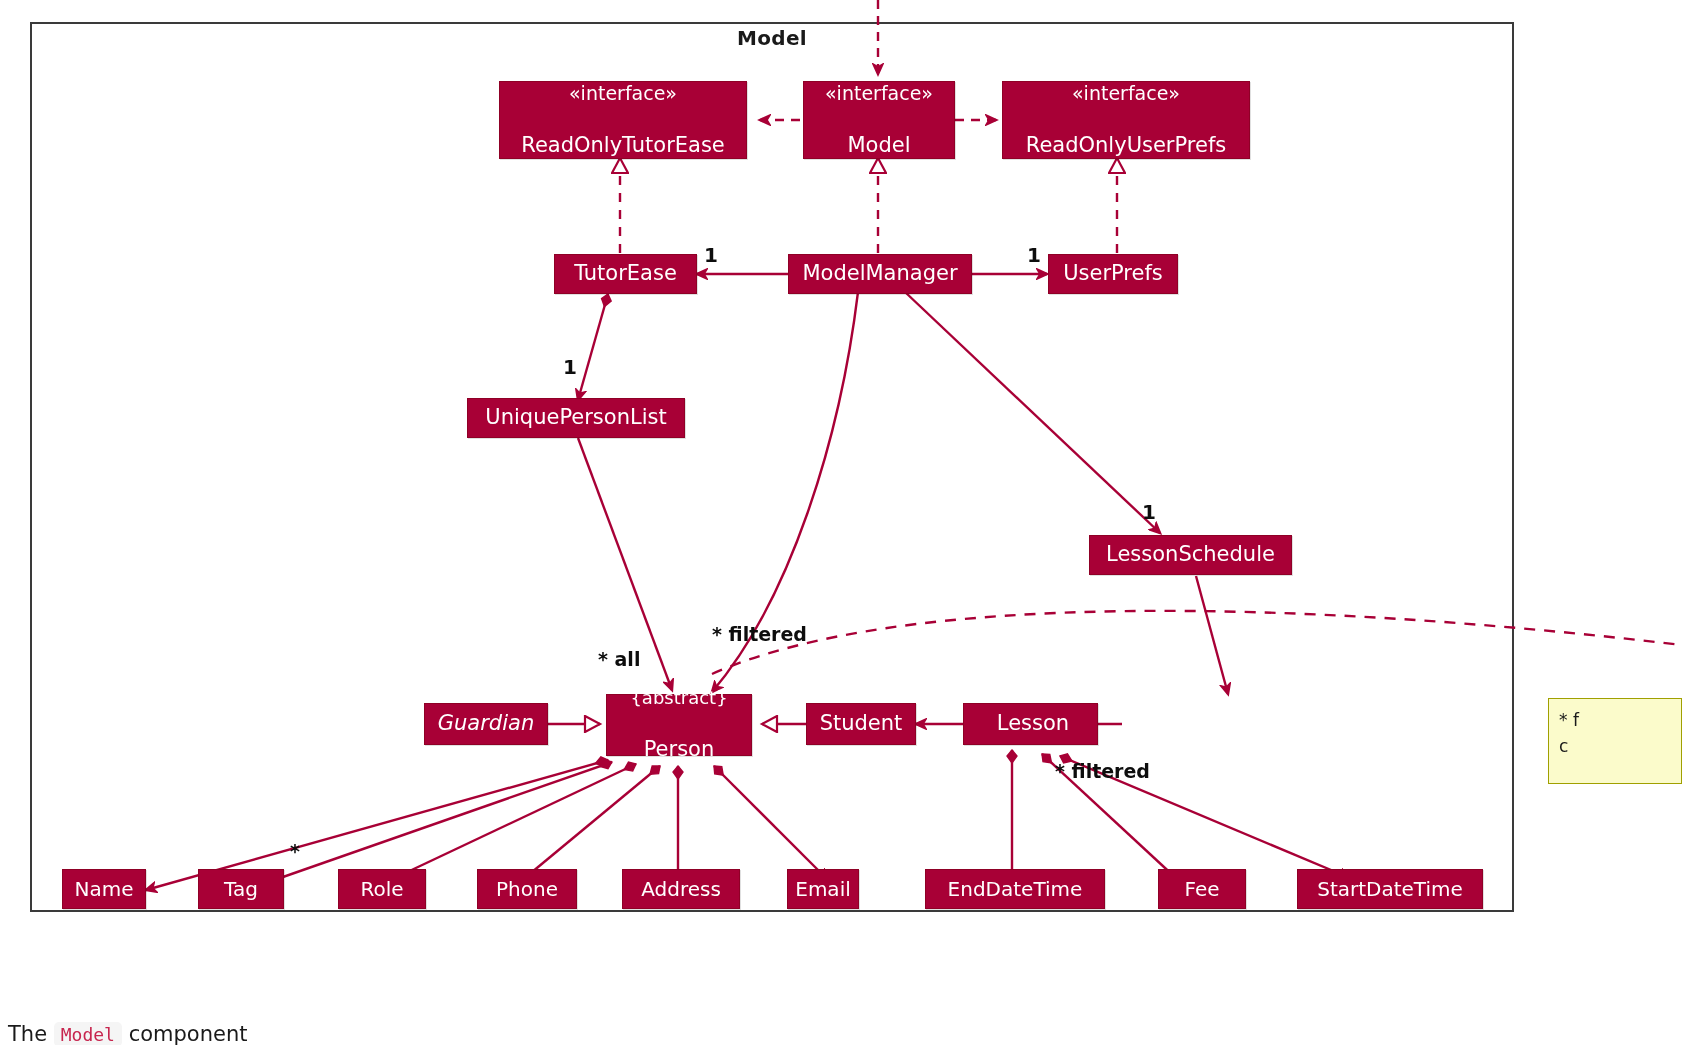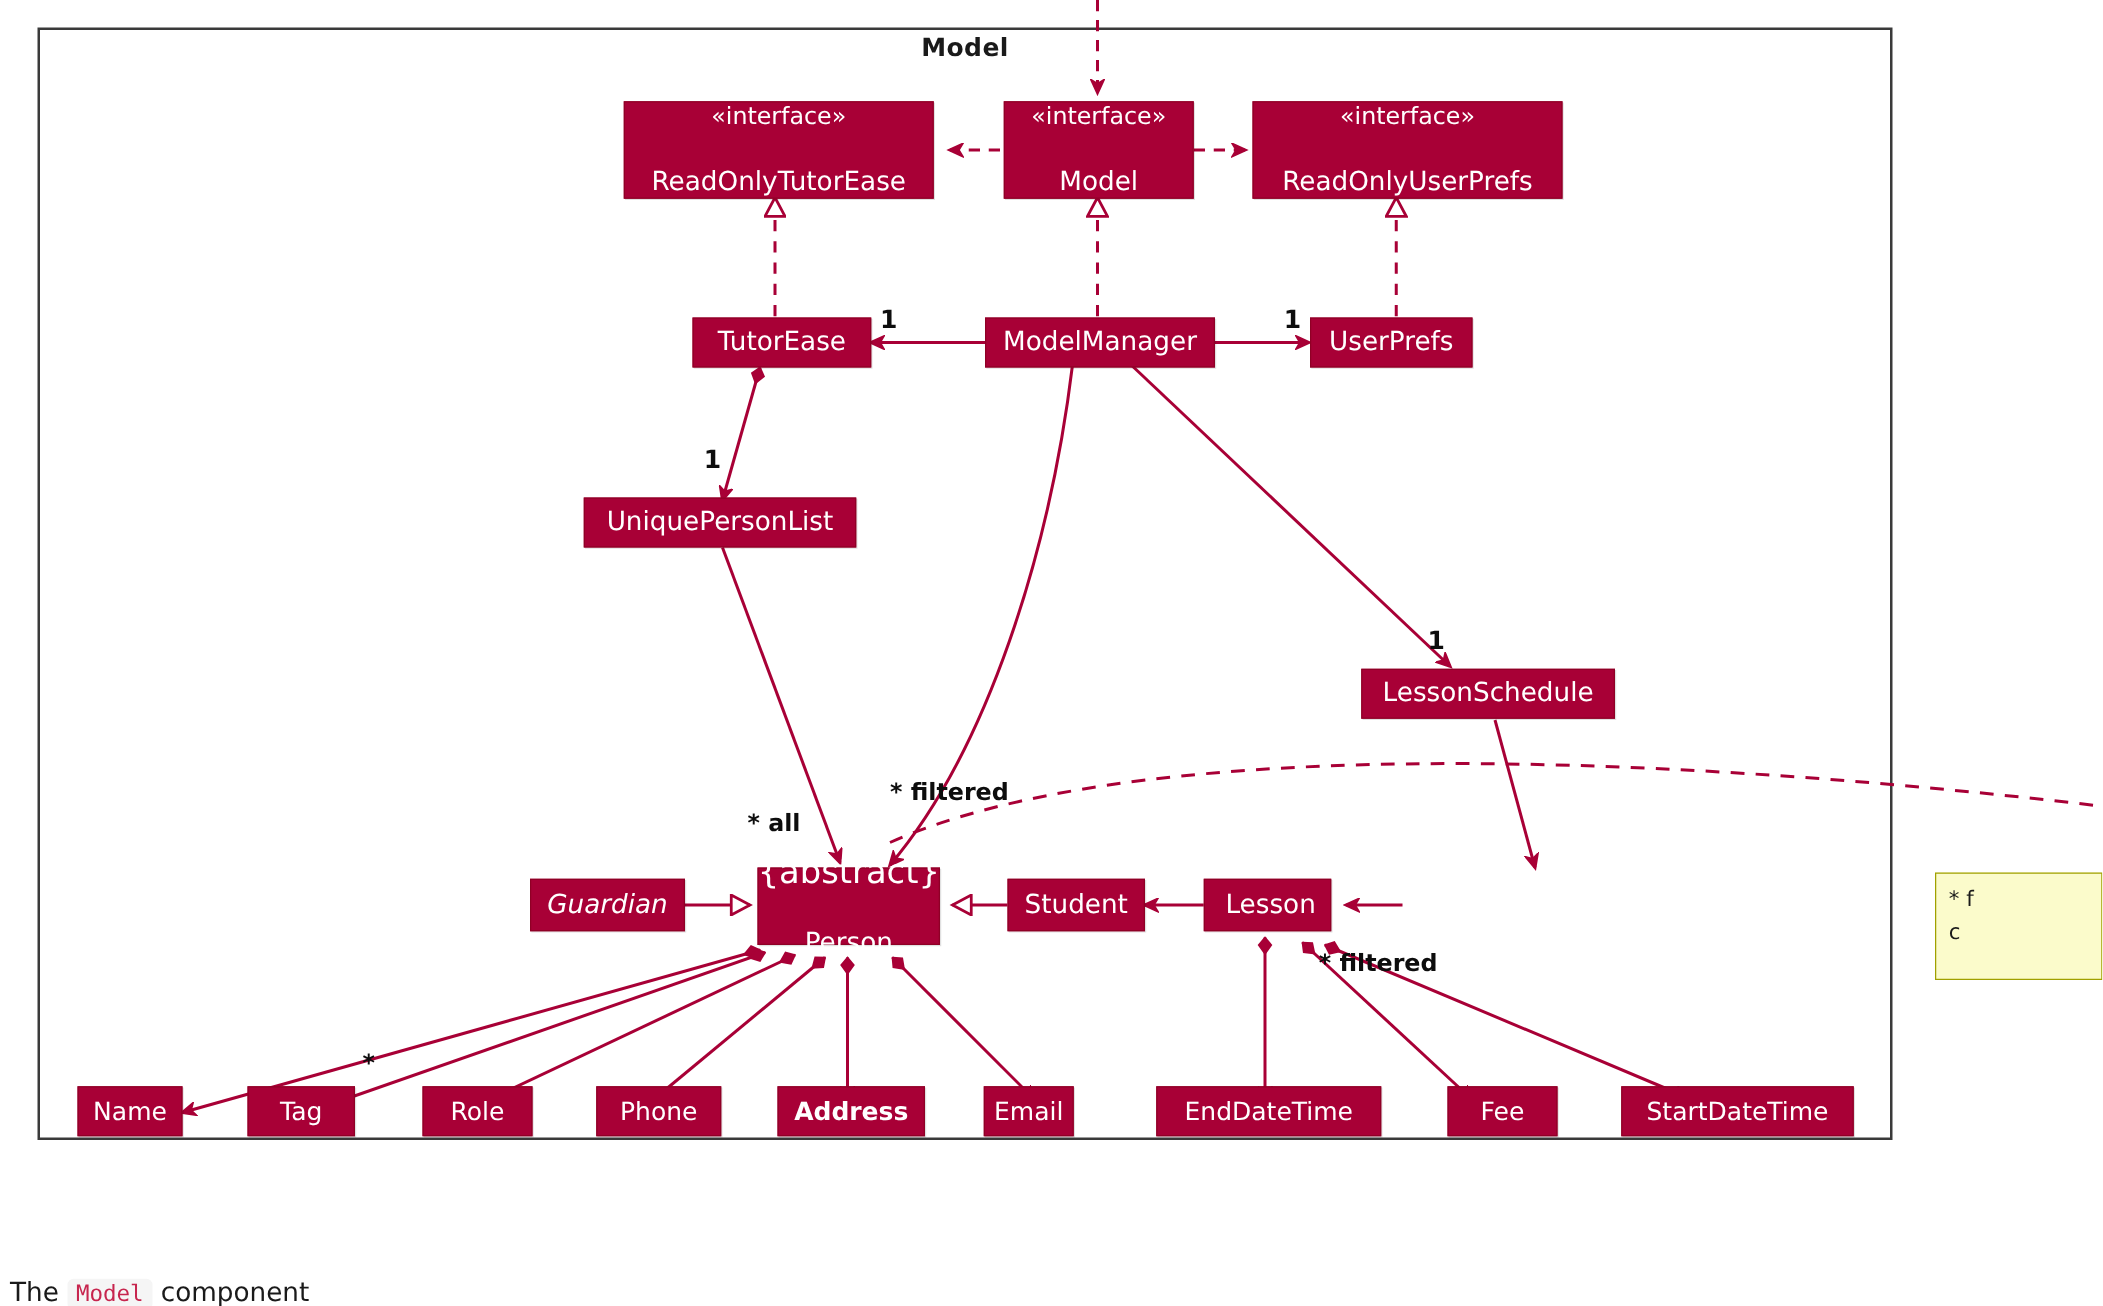--- a/index.html
+++ b/index.html
@@ -53,21 +53,21 @@
     align-items: center;
     justify-content: center;
     text-align: center;
     box-sizing: border-box;
     padding: 3px 10px;
     white-space: nowrap;
     box-shadow: 1px 1px 0 rgba(0,0,0,.12);
     gap: 30px;
   }
   .cls .stereo { font-size: 19px; }
-  .cls .abstr  { font-size: 27px; }
+  .cls .abstr  { font-size: 18px; }
   .cls.small { font-size: 20px; }
 
   
   .note {
     position: absolute;
     background: #FBFBCB;
     border: 1px solid #A0A000;
     color: #1a1a1a;
     font-family: "DejaVu Sans", sans-serif;
     font-size: 17px;
@@ -233,42 +233,42 @@
 
   <div class="cls" style="left:606px; top:694px; width:146px; height:62px;">
     <span class="abstr">{abstract}</span>
     <span>Person</span>
   </div>
 
   <div class="cls" style="left:806px; top:703px; width:110px; height:42px;">
     <span>Student</span>
   </div>
 
-  <div class="cls" style="left:963px; top:703px; width:102px; height:42px;padding-left:15px;">
+  <div class="cls" style="left:963px; top:703px; width:135px; height:42px;padding-left:15px;">
     <span>Lesson</span>
   </div>
 
 
   <div class="cls small" style="left:62px; top:869px; width:84px; height:40px;">
     <span>Name</span>
   </div>
 
   <div class="cls small" style="left:198px; top:869px; width:86px; height:40px;">
     <span>Tag</span>
   </div>
 
   <div class="cls small" style="left:338px; top:869px; width:88px; height:40px;">
     <span>Role</span>
   </div>
 
   <div class="cls small" style="left:477px; top:869px; width:100px; height:40px;">
     <span>Phone</span>
   </div>
 
-  <div class="cls small" style="left:622px; top:869px; width:118px; height:40px;font-weight:bold;">
+  <div class="cls small" style="left:622px; top:869px; width:118px; height:40px;">
     <span>Address</span>
   </div>
 
   <div class="cls small" style="left:787px; top:869px; width:72px; height:40px;">
     <span>Email</span>
   </div>
 
   <div class="cls small" style="left:925px; top:869px; width:180px; height:40px;">
     <span>EndDateTime</span>
   </div>

